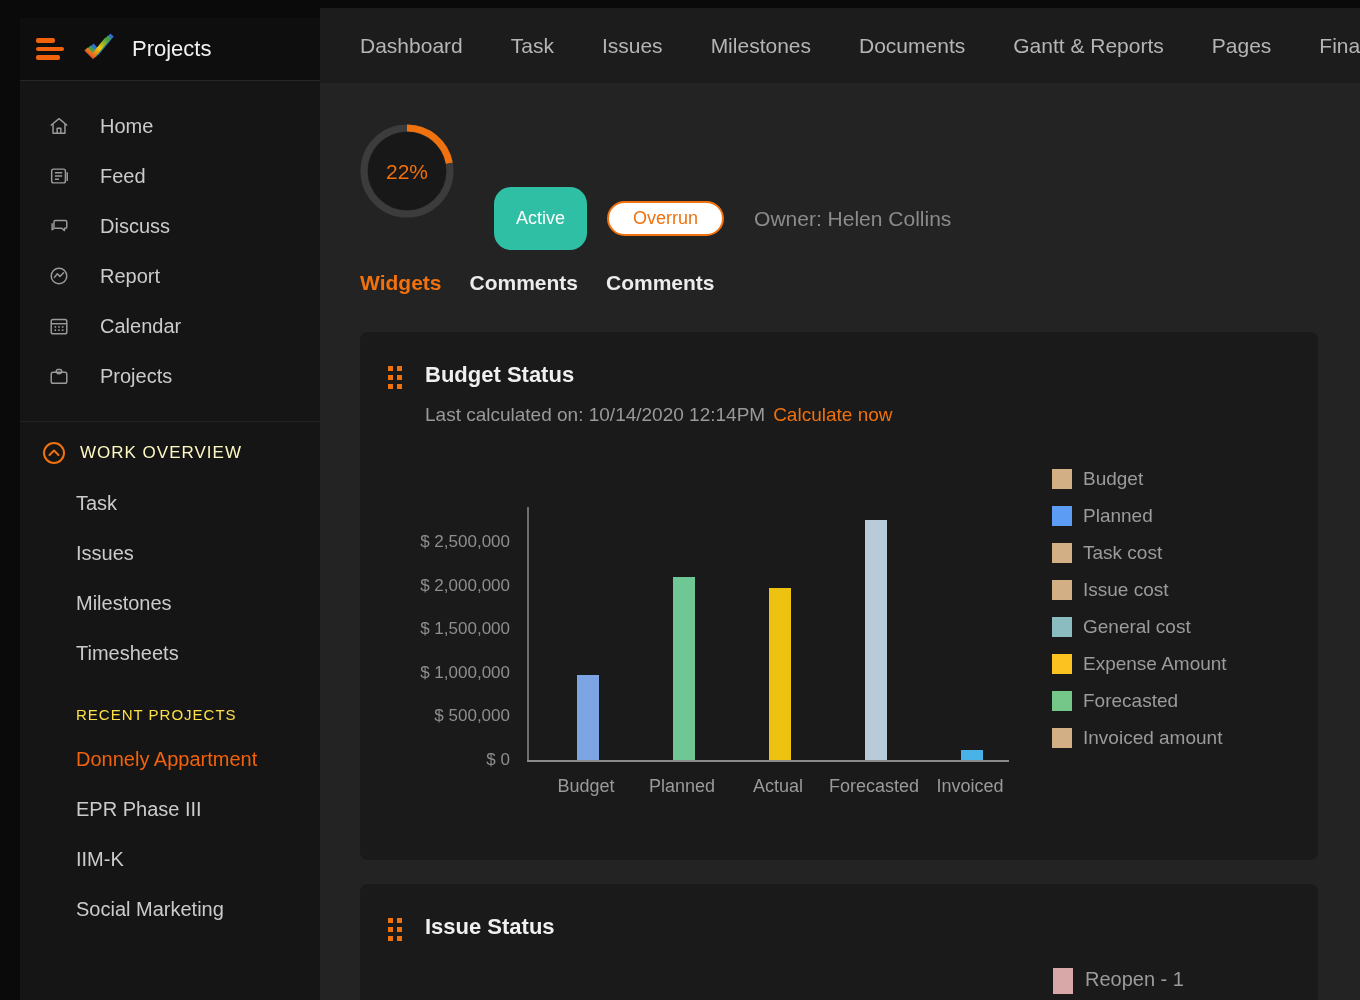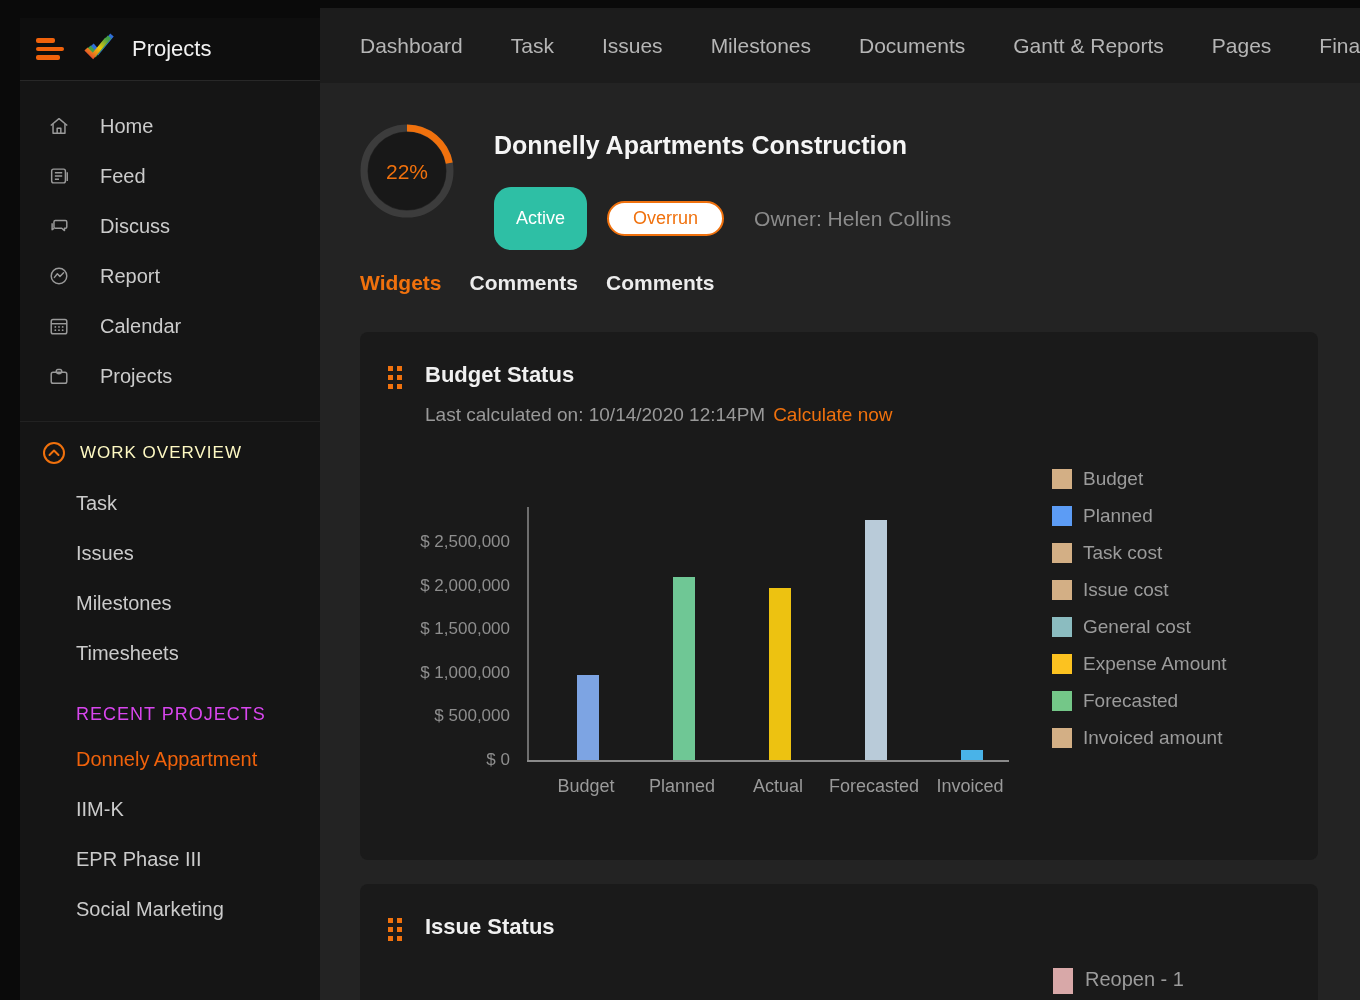--- a/index.html
+++ b/index.html
@@ -23,21 +23,21 @@
   .side-item { height:50px; display:flex; align-items:center; gap:30px;
                padding-left:28px; color:#cbcbcb; font-size:20px; cursor:pointer;text-align:right; }
   .side-item .si { width:22px; height:22px; flex:0 0 22px; display:flex; }
 
   .side-section { border-top:1px solid #222; margin-top:20px; padding-top:6px; }
   .section-head { height:50px; display:flex; align-items:center; gap:14px;
                   padding-left:22px; color:#fef9c3; font-size:17px; letter-spacing:1px; }
   .sub-item { height:50px; display:flex; align-items:center; padding-left:56px;
               color:#cbcbcb; font-size:20px; cursor:pointer; }
   .section-label { height:40px; display:flex; align-items:center; padding-left:56px;
-                   color:#d946ef; font-size:18px; letter-spacing:1px; margin-top:16px; }
+                   color:#fde047; font-size:15px; letter-spacing:1px; margin-top:16px; }
   .proj-item { position:relative; height:50px; display:flex; align-items:center;
                padding-left:56px; color:#cbcbcb; font-size:20px; white-space:nowrap;
                overflow:hidden; cursor:pointer; }
   .proj-item.active { color:#f0620b; }
   .proj-item .fade { position:absolute; right:0; top:0; width:46px; height:100%;
                      background:linear-gradient(to right, rgba(21,21,21,0), #151515); }
 
   
   .topnav { position:absolute; left:320px; top:8px; width:1040px; height:75px;
             background:#1c1c1c; display:flex; align-items:center; gap:48px;
@@ -204,22 +204,22 @@
     <div id="work-items">
         <div class="sub-item">Task</div>
         <div class="sub-item">Issues</div>
         <div class="sub-item">Milestones</div>
         <div class="sub-item">Timesheets</div>
       </div>
 
     <div class="section-label">RECENT PROJECTS</div>
     <div id="recent-items">
         <div class="proj-item active">Donnely Appartment<span class="fade"></span></div>
+        <div class="proj-item">EPR Phase III<span class="fade"></span></div>
         <div class="proj-item">IIM-K<span class="fade"></span></div>
-        <div class="proj-item">EPR Phase III<span class="fade"></span></div>
         <div class="proj-item">Social Marketing<span class="fade"></span></div>
       </div>
   </div>
 </div>
 
 <div class="topnav" id="topnav">
     <span class="nav-item">Dashboard</span>
     <span class="nav-item">Task</span>
     <span class="nav-item">Issues</span>
     <span class="nav-item">Milestones</span>
@@ -233,21 +233,20 @@
 
   <div class="progress-wrap">
     <svg width="96" height="96" viewBox="0 0 96 96">
       <circle cx="48" cy="48" r="39" fill="#181818"></circle>
       <circle cx="48" cy="48" r="43" fill="none" stroke="#3c3c3c" stroke-width="7"></circle>
       <circle cx="48" cy="48" r="43" fill="none" stroke="#f0710d" stroke-width="7" stroke-dasharray="59.5 210.9" transform="rotate(-90 48 48)"></circle>
       <text x="48" y="56" text-anchor="middle" font-size="21" fill="#f0710d">22%</text>
     </svg>
   </div>
 
-  <div class="proj-title">Donnelly Apartments Construction</div>
 
   <div class="badges">
     <span class="badge-active">Active</span>
     <span class="badge-overrun">Overrun</span>
     <span class="owner">Owner: Helen Collins</span>
   </div>
 
   <div class="tabs" id="tabs">
       <span class="tab active">Widgets</span>
       <span class="tab">Comments</span>

